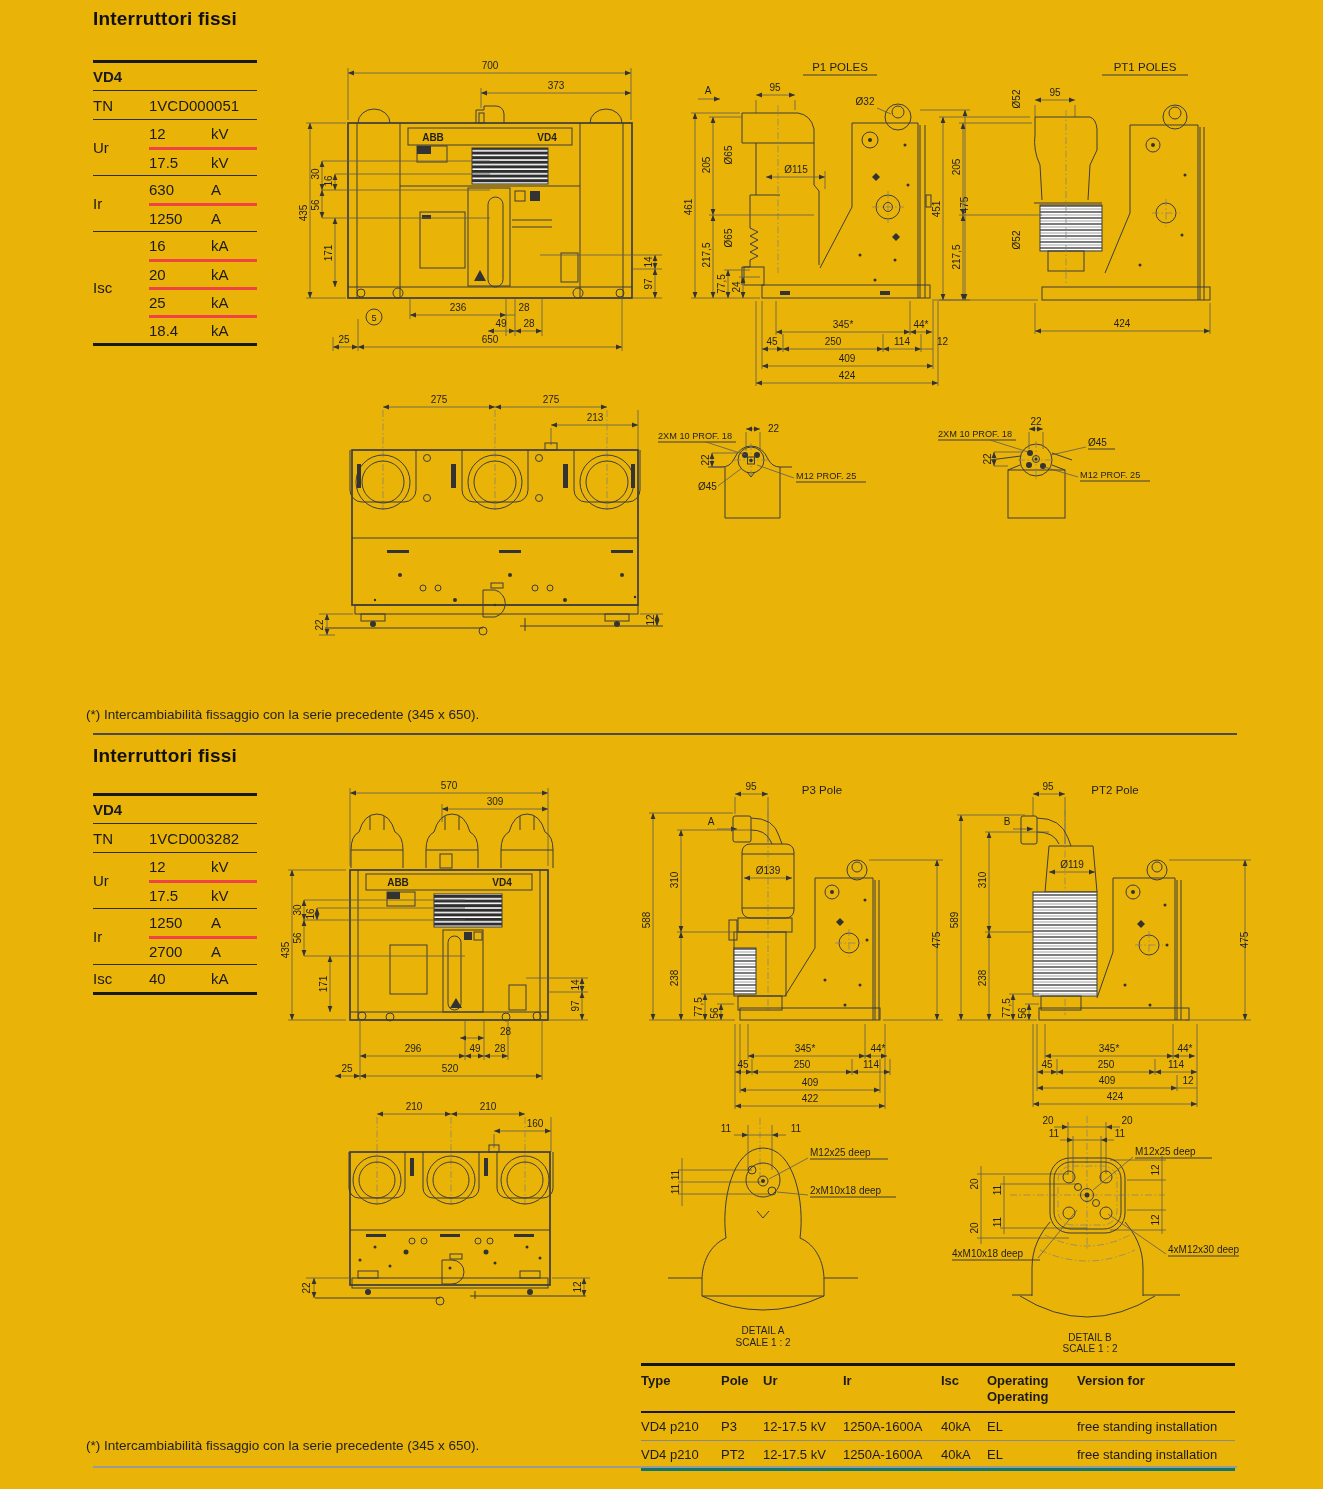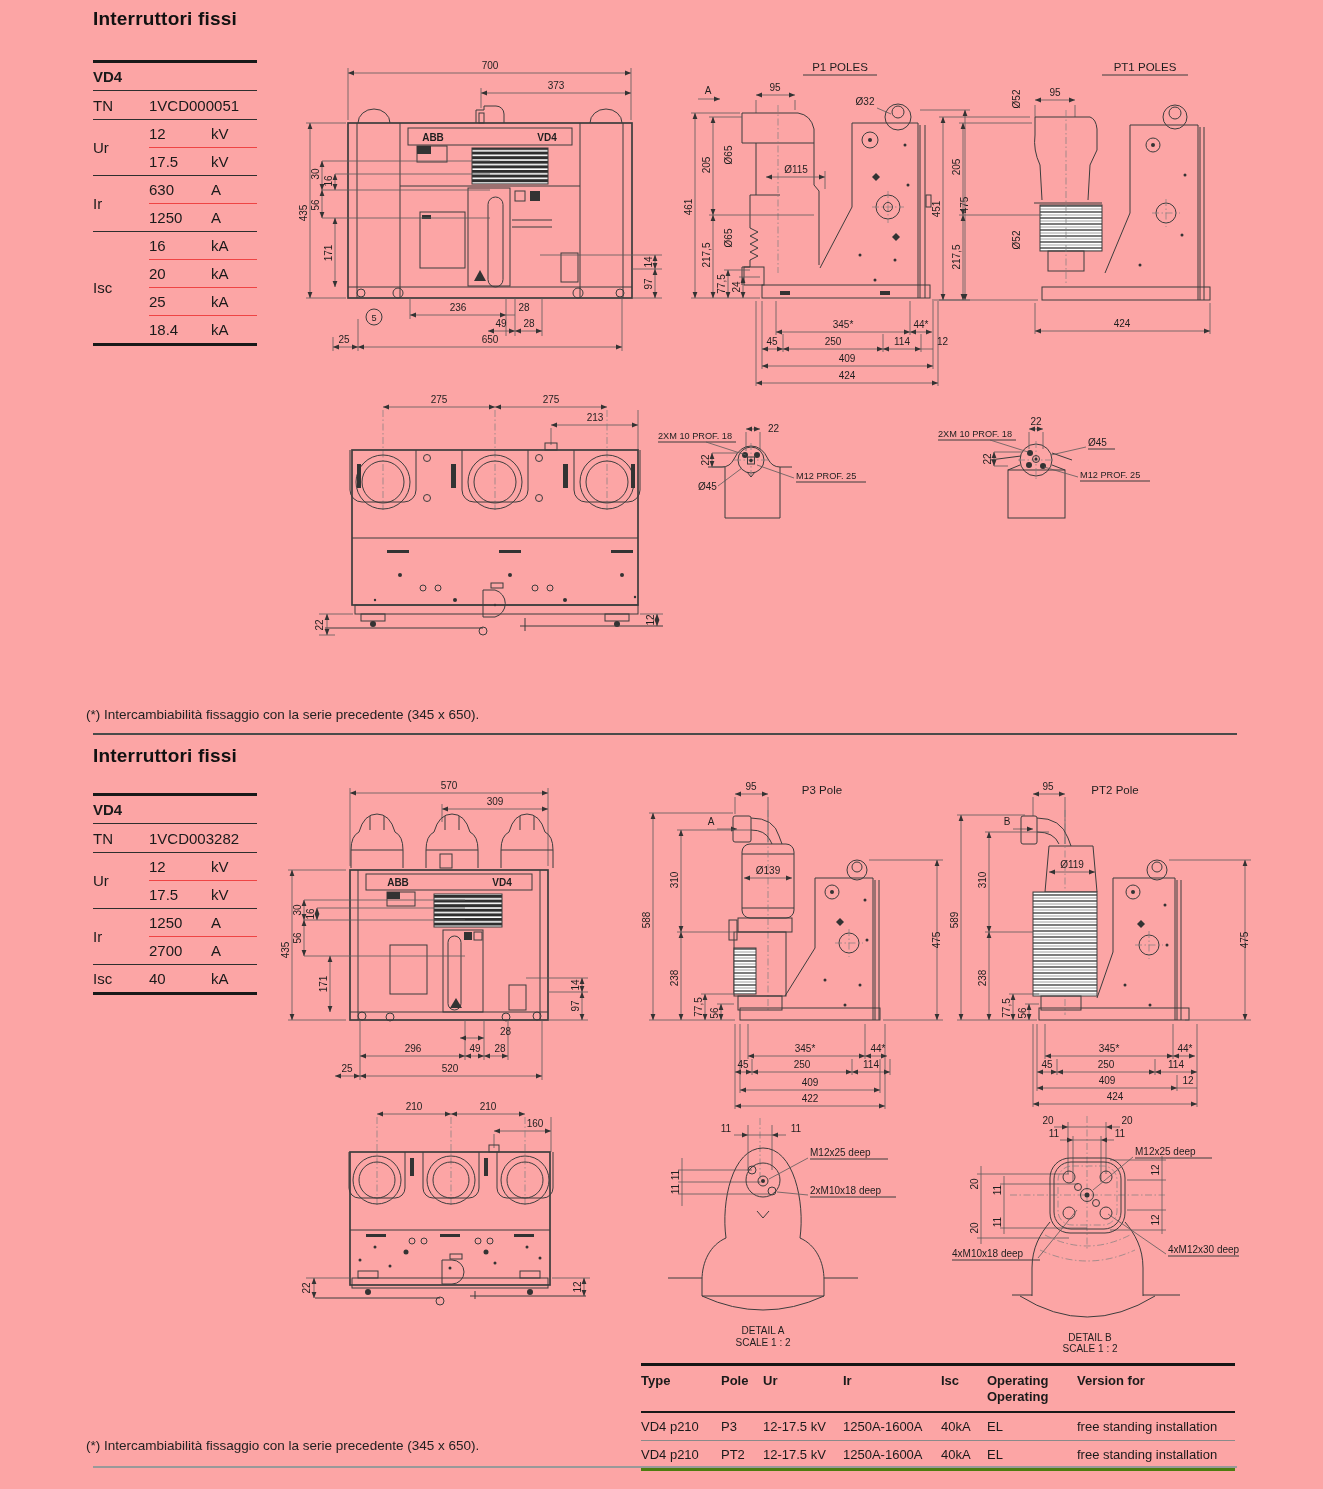--- a/index.html
+++ b/index.html
@@ -1,39 +1,39 @@
 <!DOCTYPE html>
 <html><head>
 <meta charset="utf-8">
 <style>
   html,body{margin:0;padding:0;background:#fff}
-  .page{position:relative;width:1323px;height:1489px;background:#fca5a5;font-family:"Liberation Sans",sans-serif;overflow:hidden}
+  .page{position:relative;width:1323px;height:1489px;background:#eab308;font-family:"Liberation Sans",sans-serif;overflow:hidden}
   .hd{position:absolute;left:93px;margin:0;font-size:19px;font-weight:bold;color:#111;letter-spacing:.2px}
   .note{position:absolute;left:86px;font-size:13.5px;color:#222}
   .rule{position:absolute;left:93px;width:1144px}
   svg{position:absolute;overflow:visible}
   .ln{fill:none;stroke:#3d3d3d;stroke-width:1}
   .thk{stroke-width:1.7}
   .dm{fill:none;stroke:#5a5a5a;stroke-width:.8}
   .cl{fill:none;stroke:#808080;stroke-width:.7;stroke-dasharray:7 2.5 1.5 2.5}
   .fl{fill:#333;stroke:none}
   text{font-family:"Liberation Sans",sans-serif;fill:#1f1f1f}
   .d{font-size:10px}.d2{font-size:9.2px}.tt{font-size:11.5px}
   .bb{font-weight:bold;font-size:10px}
   
   .spec{position:absolute;width:164px;display:grid;grid-template-columns:56px 62px 1fr;grid-auto-rows:28px;
         border-top:3.5px solid #191919;border-bottom:3px solid #191919;font-size:15px;color:#1a1a1a}
   .sc{display:flex;align-items:center}
   .sp-title{grid-column:1/4;font-weight:bold;border-bottom:1.5px solid #2e2e2e}
   .bd{border-top:1.5px solid #2e2e2e}
-  .bl{border-top:1px solid #ef4444}
+  .bl{border-top:3px solid #ef4444}
   
   .ttable{position:absolute;left:641px;top:1363px;width:594px;display:grid;
           grid-template-columns:80px 42px 80px 98px 46px 90px 1fr;
-          border-top:3px solid #151515;border-bottom:3px solid #4d7c0f;font-size:13px;color:#1a1a1a}
+          border-top:3px solid #151515;border-bottom:3px solid #0f766e;font-size:13px;color:#1a1a1a}
   .th{font-weight:bold;padding:7px 2px 5px 0;line-height:1.25}
   .td{padding:6px 2px 6px 0;white-space:nowrap}
   .r1{border-top:2px solid #191919}
   .r2{border-top:1px solid #8a8a8a}
 </style>
 </head>
 <body>
 
 <div class="page">
 

